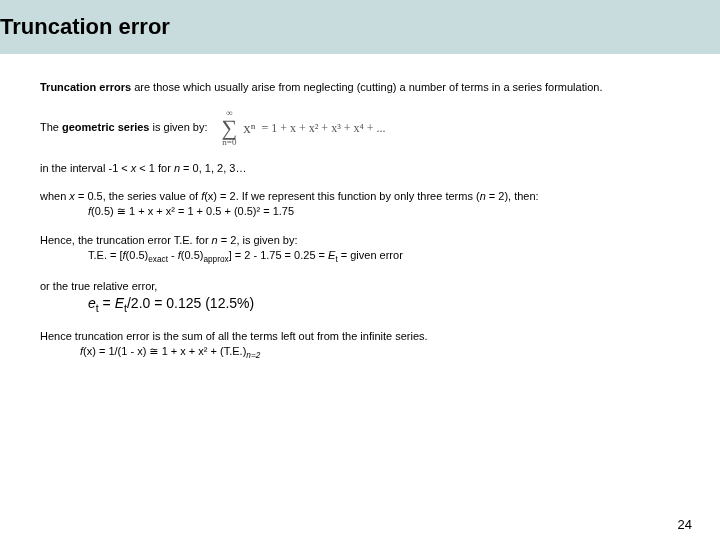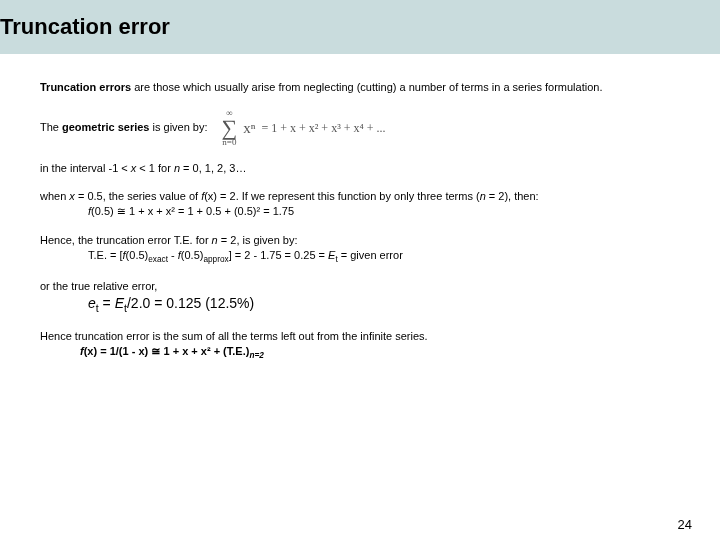--- a/index.html
+++ b/index.html
@@ -50,21 +50,21 @@
     align-items: center;
     line-height: 1;
     font-size: 9px;
   }
   .sigma-wrap .sig { font-size: 22px; line-height: 0.9; }
   .rhs { font-size: 12px; text-align: center; }
   sub { font-size: 0.75em; }
   .italic { font-style: italic; }
   .bold { font-weight: bold; }
   .indent { padding-left: 48px; }
-  .indent-sm { padding-left: 40px; font-weight: bold; }
+  .indent-sm { padding-left: 40px; }
   .page-num {
     position: absolute;
     right: 28px;
     bottom: 8px;
     font-size: 13px;
   }
 </style>
 </head>
 <body>
 

